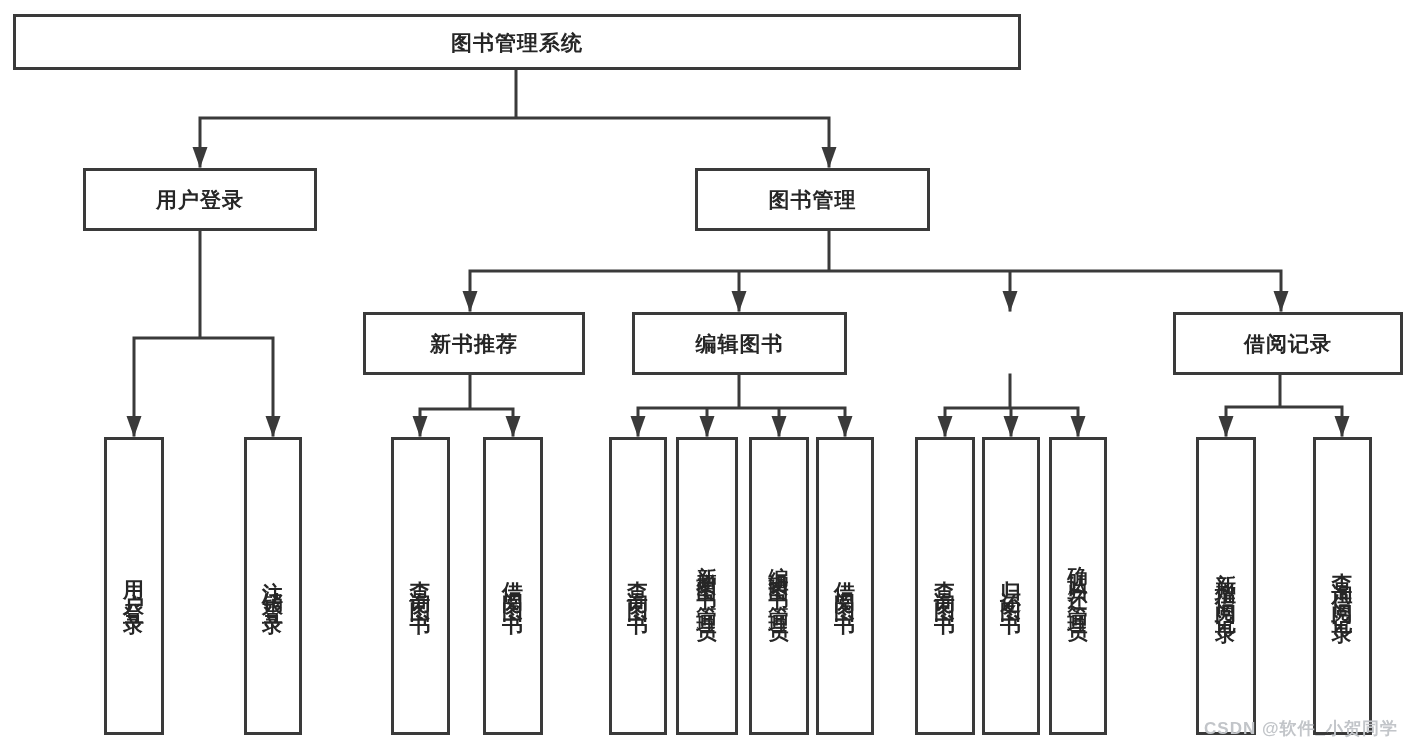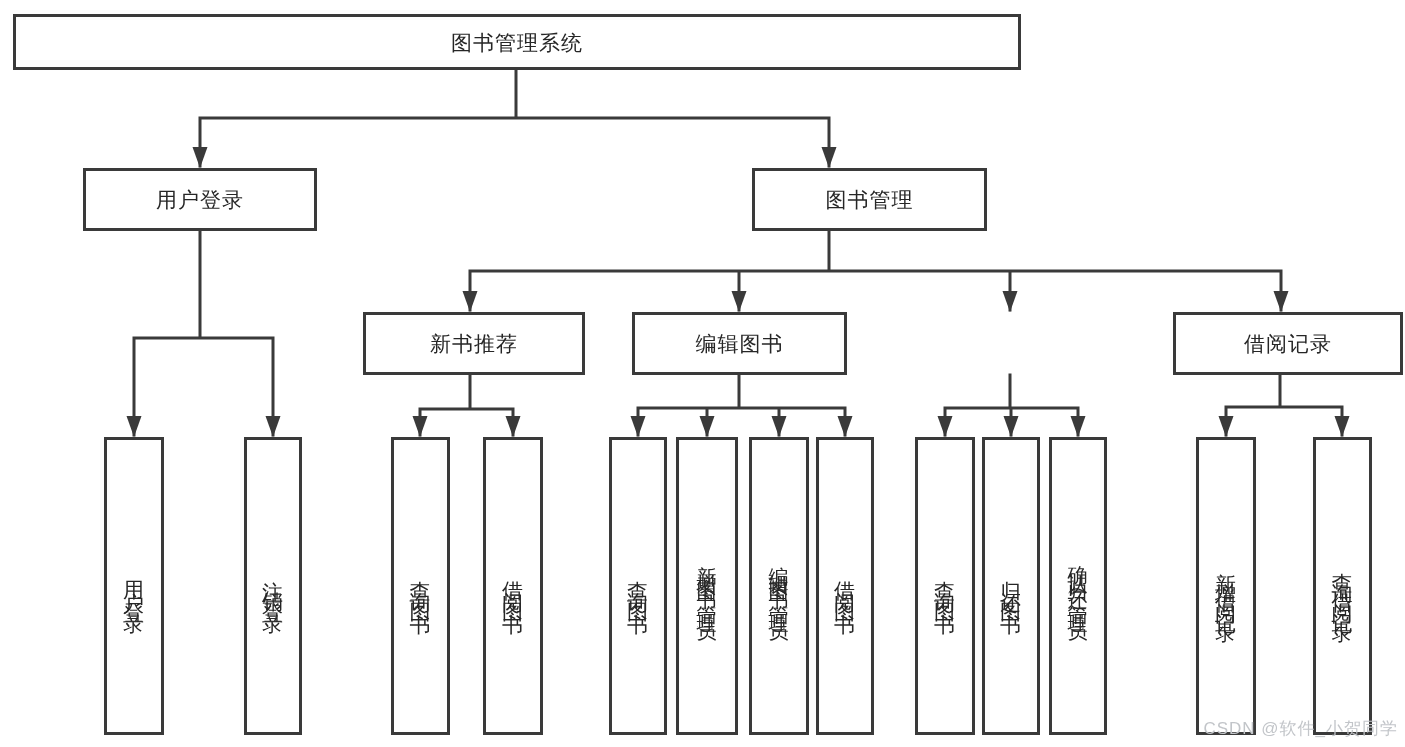--- a/index.html
+++ b/index.html
@@ -4,20 +4,21 @@
 <style>
   :root{
     --background:#ffffff; --line:#3a3a3a; --box-border:#3a3a3a;
     --text:#262626; --watermark:#c2c5c9;
   }
   html,body{margin:0;padding:0;background:var(--background);}
   .stage{
     position:relative;width:1405px;height:747px;background:var(--background);
     font-family:"Liberation Sans","DejaVu Sans",sans-serif;color:var(--text);
     overflow:hidden;
+    font-weight:bold;
   }
   .connectors{position:absolute;left:0;top:0;width:1405px;height:747px;}
   .connectors path{stroke:var(--line);stroke-width:3;fill:none;stroke-linecap:square;}
   .connectors polygon{fill:var(--line);stroke:none;}
   .node{
     position:absolute;box-sizing:border-box;border:3px solid var(--box-border);
     background:var(--background);display:flex;align-items:center;justify-content:center;
     font-size:21px;line-height:1;letter-spacing:1px;white-space:nowrap;
   }
   .node.v{
@@ -62,21 +63,21 @@
     <polygon points="937.5,416 952.5,416 945,437"></polygon>
     <polygon points="1003.5,416 1018.5,416 1011,437"></polygon>
     <polygon points="1070.5,416 1085.5,416 1078,437"></polygon>
     <polygon points="1218.5,416 1233.5,416 1226,437"></polygon>
     <polygon points="1334.5,416 1349.5,416 1342,437"></polygon>
   </svg>
 
   <div class="node" style="left:13px;top:14px;width:1008px;height:56px">图书管理系统</div>
 
   <div class="node" style="left:83px;top:168px;width:234px;height:63px">用户登录</div>
-  <div class="node" style="left:752px;top:168px;width:235px;height:63px">图书管理</div>
+  <div class="node" style="left:695px;top:168px;width:235px;height:63px">图书管理</div>
 
   <div class="node" style="left:363px;top:312px;width:222px;height:63px">新书推荐</div>
   <div class="node" style="left:632px;top:312px;width:215px;height:63px">编辑图书</div>
   <div class="node" style="left:1173px;top:312px;width:230px;height:63px">借阅记录</div>
 
   <div class="node v" style="left:104px;top:437px;width:60px;height:298px">用户登录</div>
   <div class="node v" style="left:244px;top:437px;width:58px;height:298px">注销登录</div>
 
   <div class="node v" style="left:391px;top:437px;width:59px;height:298px">查询图书</div>
   <div class="node v" style="left:483px;top:437px;width:60px;height:298px">借阅图书</div>

